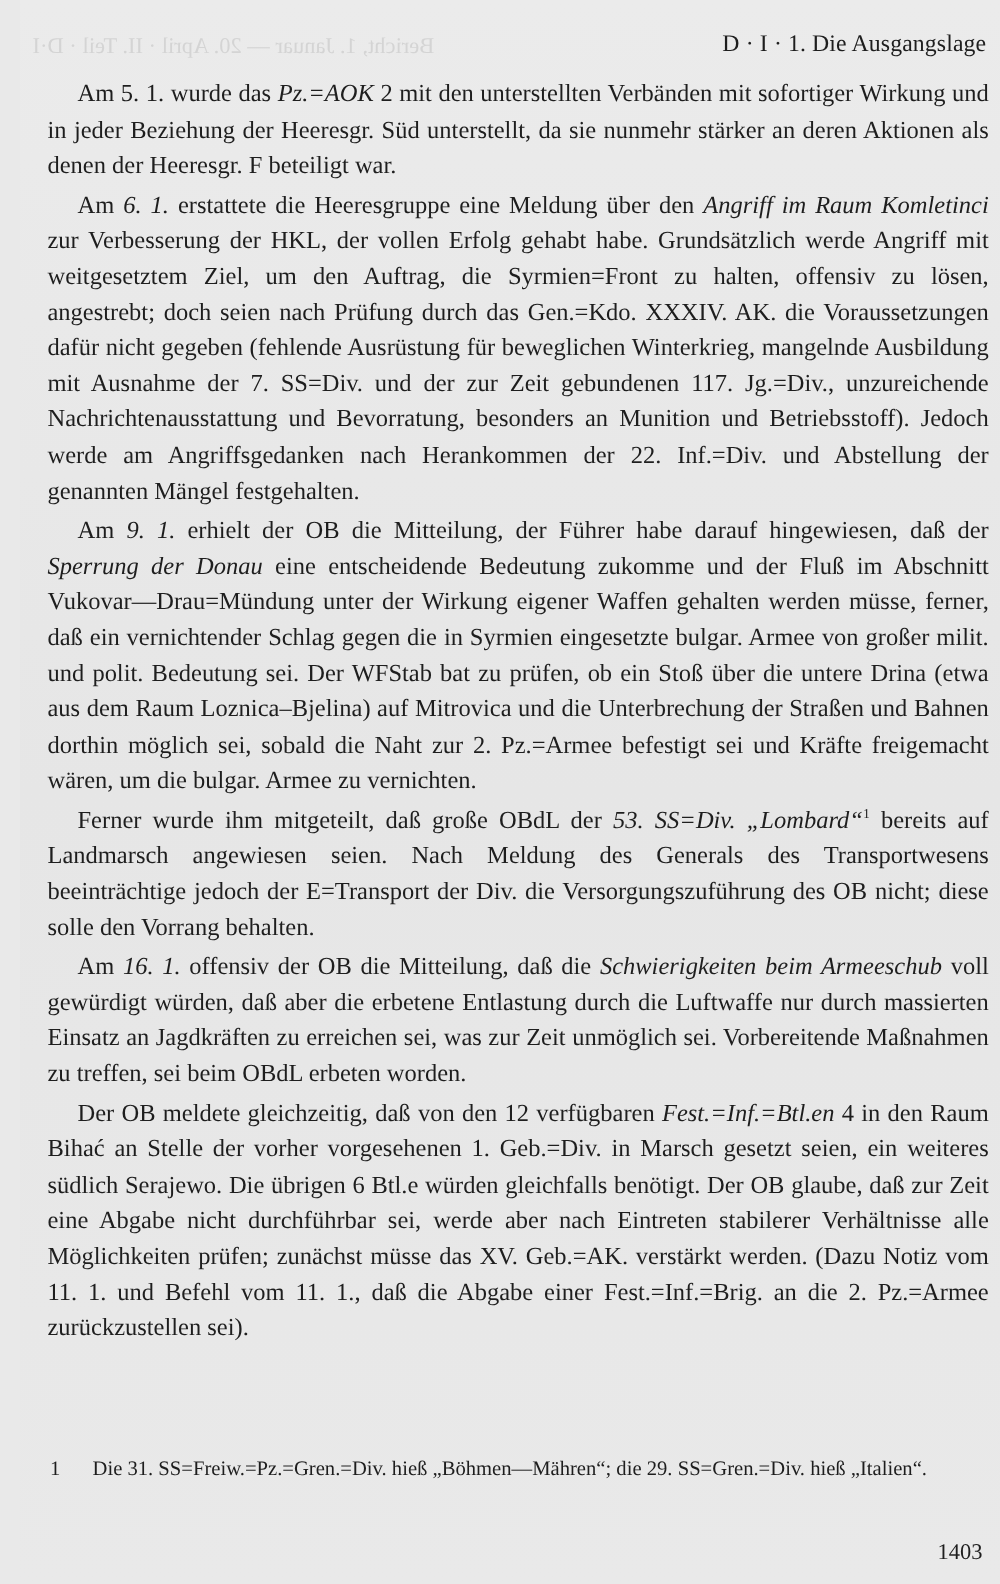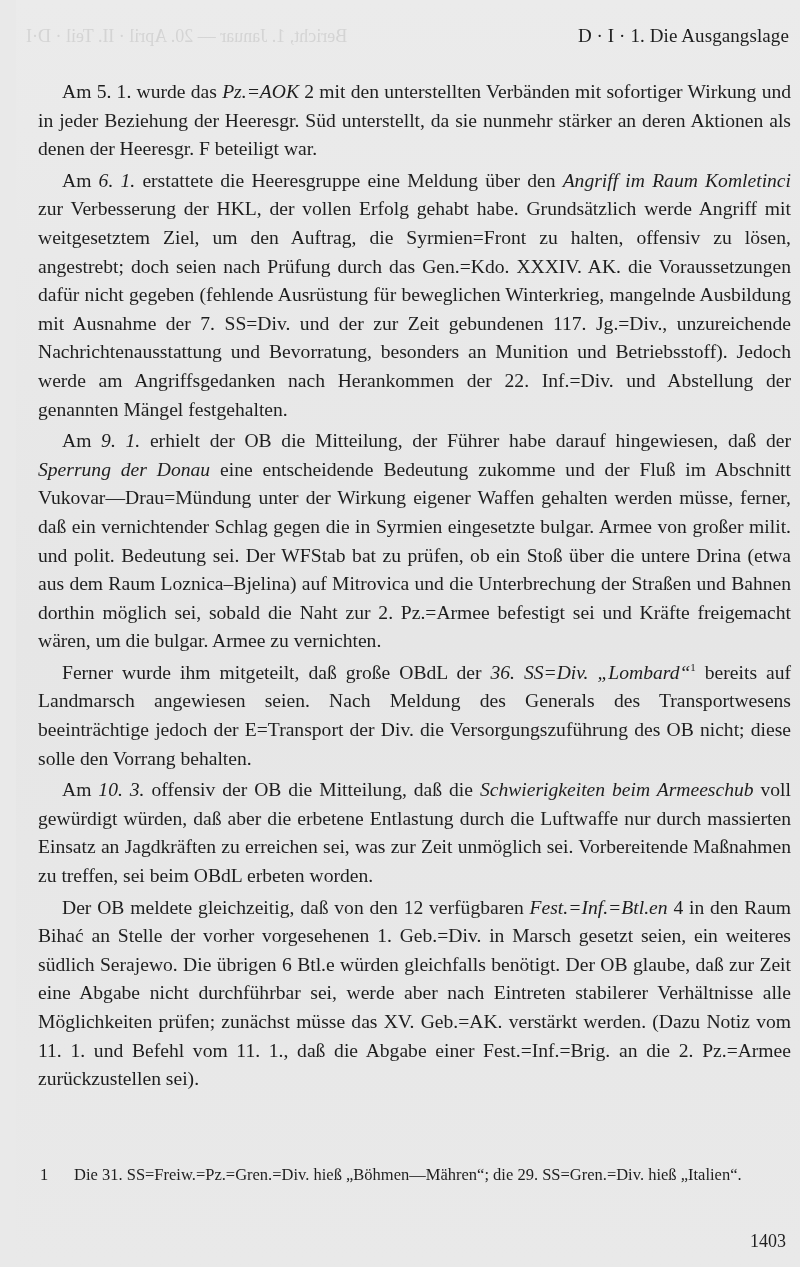--- a/index.html
+++ b/index.html
@@ -37,21 +37,21 @@
       font-family: "Liberation Serif", serif;
       font-size: 19.6px;
       line-height: 28.6px;
       text-align: justify;
     }
     .body-text p {
       margin: 0 0 3px 0;
       text-indent: 24px;
       hyphens: manual;
     }
-    .body-text p:first-child { margin-top: 16px; }
+    .body-text p:first-child { margin-top: 0; }
     .body-text i { font-style: italic; }
     sup.fnref {
       font-size: 11px;
       vertical-align: super;
       line-height: 0;
     }
     .footnote {
       position: absolute;
       left: 22px;
       top: 1164px;
@@ -94,22 +94,22 @@
 
 <div class="page">
   <div class="show-through">Bericht, 1. Januar — 20. April · II. Teil · D·I</div>
 
   <div class="running-head">D · I · 1. Die Ausgangslage</div>
 
   <div class="body-text">
     <p><span>Am </span><span>5. 1.</span><span> wurde das </span><i>Pz.=AOK</i><span> 2 mit den unterstellten Verbänden mit so­fortiger Wirkung und in jeder Beziehung der Heeresgr. Süd unterstellt, da sie nunmehr stärker an deren Aktionen als denen der Heeresgr. F beteiligt war.</span></p>
     <p><span>Am </span><i>6. 1.</i><span> erstattete die Heeresgruppe eine Meldung über den </span><i>Angriff im Raum Komletinci</i><span> zur Verbesserung der HKL, der vollen Erfolg gehabt habe. Grundsätzlich werde Angriff mit weitgesetztem Ziel, um den Auftrag, die Syrmien=Front zu halten, offensiv zu lösen, angestrebt; doch seien nach Prü­fung durch das Gen.=Kdo. XXXIV. AK. die Voraussetzungen dafür nicht ge­geben (fehlende Ausrüstung für beweglichen Winterkrieg, mangelnde Aus­bildung mit Ausnahme der 7. SS=Div. und der zur Zeit gebundenen 117. Jg.=Div., unzureichende Nachrichtenausstattung und Bevorratung, besonders an Munition und Betriebsstoff). Jedoch werde am Angriffsgedanken nach Heran­kommen der 22. Inf.=Div. und Abstellung der genannten Mängel festge­halten.</span></p>
     <p><span>Am </span><i>9. 1.</i><span> erhielt der OB die Mitteilung, der Führer habe darauf hingewiesen, daß der </span><i>Sperrung der Donau</i><span> eine entscheidende Bedeutung zukomme und der Fluß im Abschnitt Vukovar—Drau=Mündung unter der Wirkung eigener Waffen gehalten werden müsse, ferner, daß ein vernichtender Schlag gegen die in Syrmien eingesetzte bulgar. Armee von großer milit. und polit. Bedeu­tung sei. Der WFStab bat zu prüfen, ob ein Stoß über die untere Drina (etwa aus dem Raum Loznica–Bjelina) auf Mitrovica und die Unterbrechung der Straßen und Bahnen dorthin möglich sei, sobald die Naht zur 2. Pz.=Armee befestigt sei und Kräfte freigemacht wären, um die bulgar. Armee zu ver­nichten.</span></p>
-    <p><span>Ferner wurde ihm mitgeteilt, daß große OBdL der </span><i>36. SS=Div. „Lombard“</i><sup class="fnref">1</sup><span> bereits auf Landmarsch angewiesen seien. Nach Meldung des Generals des Transportwesens beeinträchtige jedoch der E=Transport der Div. die Versor­gungszuführung des OB nicht; diese solle den Vorrang behalten.</span></p>
-    <p><span>Am </span><i>10. 3.</i><span> offensiv der OB die Mitteilung, daß die </span><i>Schwierigkeiten beim Armee­schub</i><span> voll gewürdigt würden, daß aber die erbetene Entlastung durch die Luft­waffe nur durch massierten Einsatz an Jagdkräften zu erreichen sei, was zur Zeit unmöglich sei. Vorbereitende Maßnahmen zu treffen, sei beim OBdL er­beten worden.</span></p>
+    <p><span>Ferner wurde ihm mitgeteilt, daß große OBdL der </span><i>53. SS=Div. „Lombard“</i><sup class="fnref">1</sup><span> bereits auf Landmarsch angewiesen seien. Nach Meldung des Generals des Transportwesens beeinträchtige jedoch der E=Transport der Div. die Versor­gungszuführung des OB nicht; diese solle den Vorrang behalten.</span></p>
+    <p><span>Am </span><i>16. 1.</i><span> offensiv der OB die Mitteilung, daß die </span><i>Schwierigkeiten beim Armee­schub</i><span> voll gewürdigt würden, daß aber die erbetene Entlastung durch die Luft­waffe nur durch massierten Einsatz an Jagdkräften zu erreichen sei, was zur Zeit unmöglich sei. Vorbereitende Maßnahmen zu treffen, sei beim OBdL er­beten worden.</span></p>
     <p><span>Der OB meldete gleichzeitig, daß von den 12 verfügbaren </span><i>Fest.=Inf.=Btl.en</i><span> 4 in den Raum Bihać an Stelle der vorher vorgesehenen 1. Geb.=Div. in Marsch gesetzt seien, ein weiteres südlich Serajewo. Die übrigen 6 Btl.e würden gleich­falls benötigt. Der OB glaube, daß zur Zeit eine Abgabe nicht durchführbar sei, werde aber nach Eintreten stabilerer Verhältnisse alle Möglichkeiten prü­fen; zunächst müsse das XV. Geb.=AK. verstärkt werden. (Dazu Notiz vom 11. 1. und Befehl vom 11. 1., daß die Abgabe einer Fest.=Inf.=Brig. an die 2. Pz.=Armee zurückzustellen sei).</span></p>
   </div>
 
   <div class="footnote">
     <span class="fn-num">1</span>
     <span class="fn-text">Die 31. SS=Freiw.=Pz.=Gren.=Div. hieß „Böhmen—Mähren“; die 29. SS=Gren.=Div. hieß „Italien“.</span>
   </div>
 
   <div class="page-number">1403</div>
 </div>

